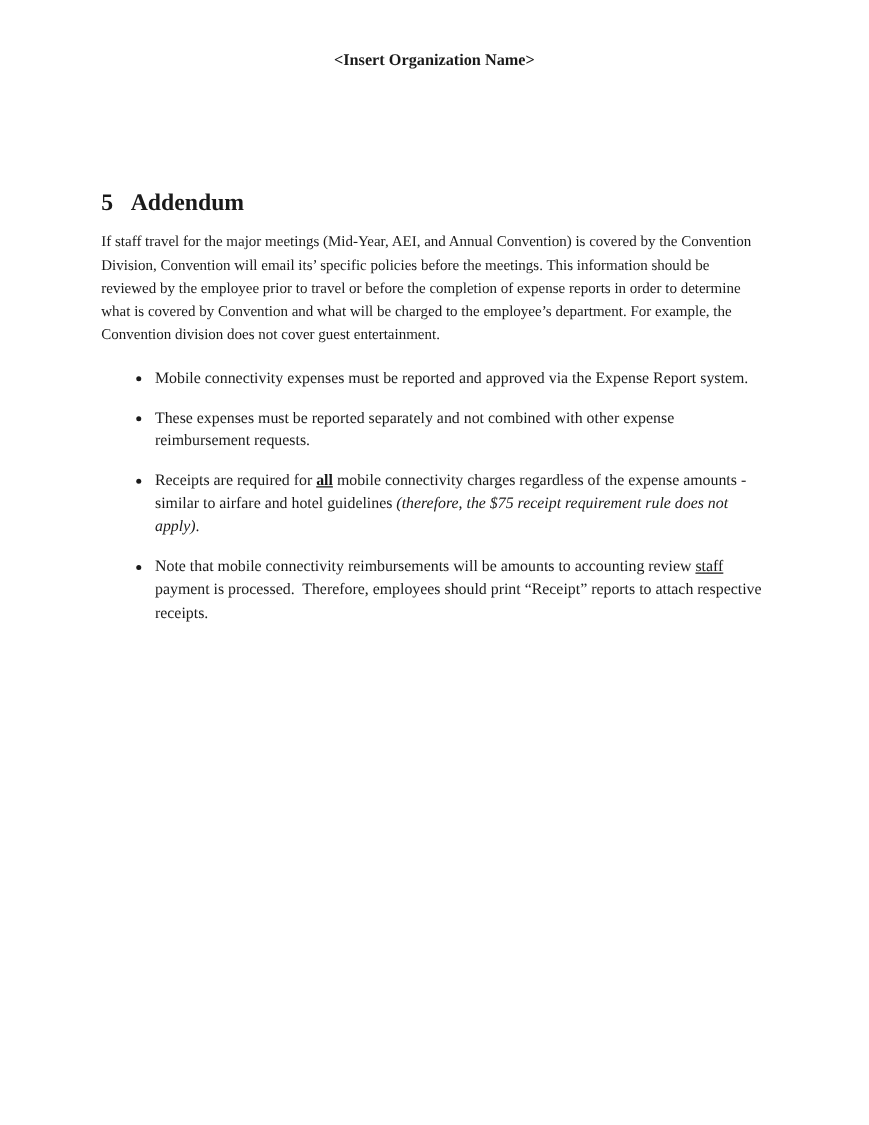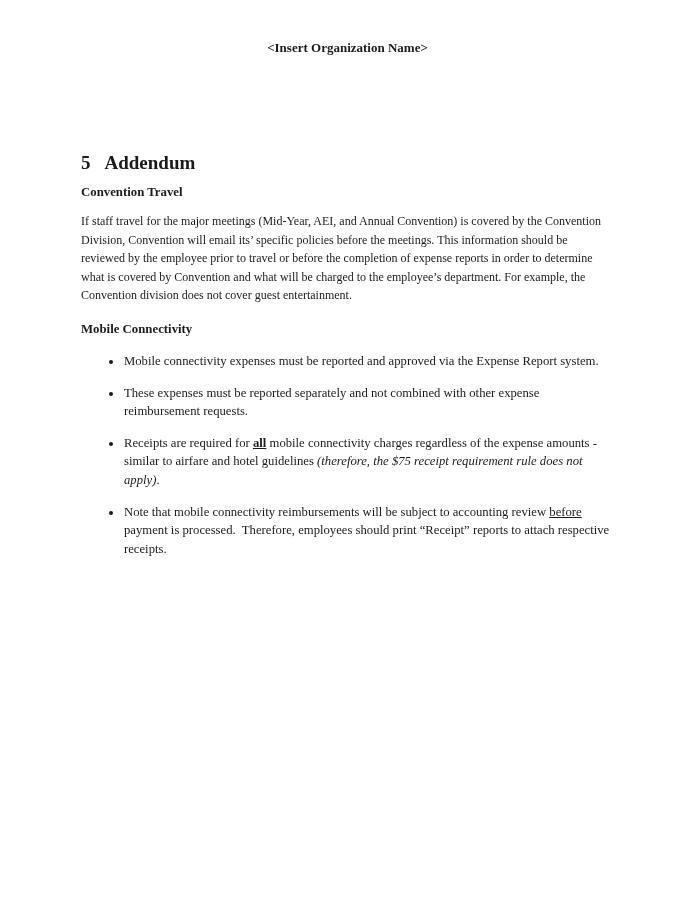--- a/index.html
+++ b/index.html
@@ -108,35 +108,33 @@
 <div class="page">
 
   <div class="doc-header">
     <div>&lt;Insert Organization Name&gt;</div>
   </div>
 
   <div class="content">
 
     <div class="h1"><span class="num">5</span><span>Addendum</span></div>
 
-    <div class="h-sub">Convention Travel</div>
 
     <p class="para">If staff travel for the major meetings (Mid-Year, AEI, and Annual Convention) is covered by the Convention Division, Convention will email its’ specific policies before the meetings. This information should be reviewed by the employee prior to travel or before the completion of expense reports in order to determine what is covered by Convention and what will be charged to the employee’s department. For example, the Convention division does not cover guest entertainment.</p>
 
-    <div class="h-sub2">Mobile Connectivity</div>
 
 
     <ul class="bullets">
       <li><span>Mobile connectivity expenses must be reported and approved via the Expense Report system.</span></li>
 
       <li><span>These expenses must be reported separately and not combined with other expense reimbursement requests.</span></li>
 
       <li><span>Receipts are required for </span><span class="bu">all</span><span> mobile connectivity charges regardless of the expense amounts - similar to airfare and hotel guidelines </span><span class="i">(therefore, the $75 receipt requirement rule does not apply)</span><span>.</span></li>
 
-      <li><span>Note that mobile connectivity reimbursements will be subject to accounting review </span><span class="u">before</span><span class="pre"> payment is processed.  Therefore, employees should print “Receipt” reports to attach respective receipts.</span></li>
+      <li><span>Note that mobile connectivity reimbursements will be amounts to accounting review </span><span class="u">staff</span><span class="pre"> payment is processed.  Therefore, employees should print “Receipt” reports to attach respective receipts.</span></li>
     </ul>
 
   </div>
 
   <div class="footer-rule"></div>
 
   <div class="footer-center">
     <div>Proprietary and</div>
     <div>Confidential</div>
   </div>

